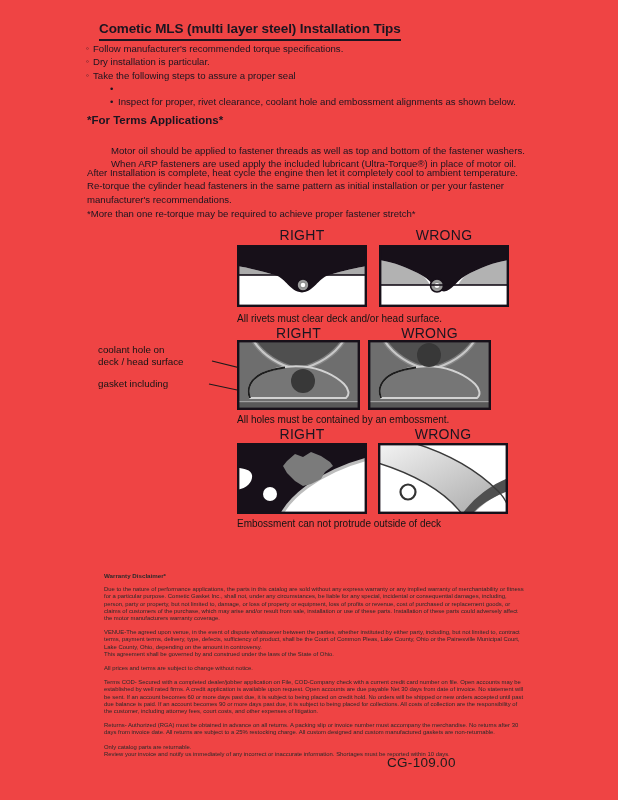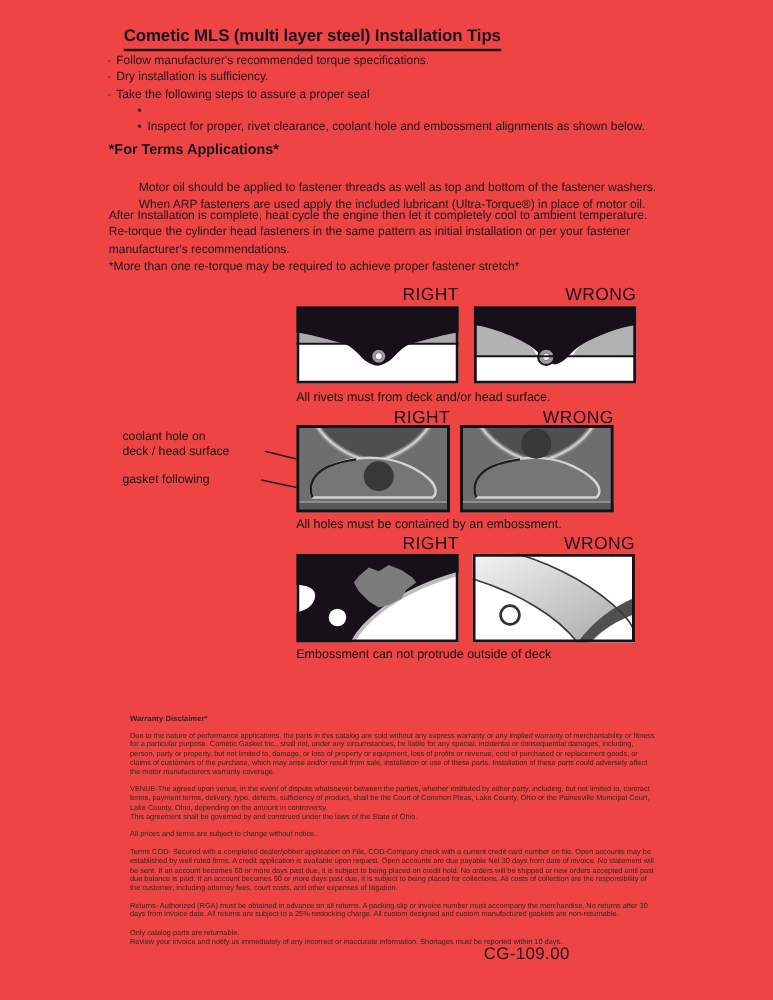--- a/index.html
+++ b/index.html
@@ -16,21 +16,21 @@
   
   .bullets{left:86px;top:42px;width:512px;font-size:9.6px;line-height:13.3px;}
   .b-row{display:flex;}
   .b-mark{width:7px;flex:0 0 7px;font-size:8px;line-height:13.3px;}
   .sb-row{display:flex;padding-left:24px;}
   .sb-mark{width:8px;flex:0 0 8px;}
   
   .diesel-head{left:87px;top:114px;font-size:11.5px;font-weight:bold;}
   .bodypara{left:87px;width:440px;font-size:9.6px;line-height:13.4px;}
   
-  .rw{font-size:14px;letter-spacing:0.3px;color:#1b1520;text-align:right;width:130px;}
+  .rw{font-size:14px;letter-spacing:0.3px;color:#1b1520;text-align:center;width:130px;}
   .rw2{width:123px;}
   .cap{font-size:10px;line-height:13px;color:#141414;}
   .sidelabel{font-size:9.8px;line-height:11.8px;text-align:left;color:#141414;}
   .diag{display:block;}
   
   .fine-wrap{left:104px;top:572px;width:420px;font-size:5.9px;line-height:7.2px;color:#2a2a2a;}
   .fine-wrap .hd{font-weight:bold;font-size:6.2px;margin:0 0 7px 0;}
   .fine-wrap p{margin:0 0 7px 0;}
   .fine-wrap p.tight{margin:0;}
   .pagenum{left:387px;top:755px;font-size:13.5px;letter-spacing:0.3px;color:#1c1c1c;}
@@ -42,21 +42,21 @@
 
   <div class="abs title">Cometic MLS (multi layer steel) Installation Tips</div>
 
   <div class="abs bullets">
     <div class="b-row">
       <span class="b-mark">◦</span>
       <span>Follow manufacturer's recommended torque specifications.</span>
     </div>
     <div class="b-row">
       <span class="b-mark">◦</span>
-      <span>Dry installation is sufficiency.</span>
+      <span>Dry installation is particular.</span>
     </div>
     <div class="b-row">
       <span class="b-mark">◦</span>
       <span>Take the following steps to assure a proper seal</span>
     </div>
     <div class="sb-row">
       <span class="sb-mark">•</span>
     </div>
     <div class="sb-row">
       <span class="sb-mark">•</span>
@@ -87,30 +87,30 @@
     <rect x="0" y="0" width="130" height="62" fill="#ffffff"></rect>
     <path d="M0,15 C14,17 30,23 44,31 C47,33.5 49,36.5 51,40 L0,40 Z" fill="#b2b2b2"></path>
     <path d="M130,15 C116,17 100,23 86,31 C83,33.5 81,36.5 79,40 L130,40 Z" fill="#b2b2b2"></path>
     <path d="M0,0 H130 V15 C116,17 100,23 86,31 C76,37 74,45 65,46.5 C56,45 54,37 44,31 C30,23 14,17 0,15 Z" fill="#171019"></path>
     <circle cx="58" cy="40.5" r="6.5" fill="#9c9c9c" stroke="#171019" stroke-width="1.6"></circle>
     <circle cx="58" cy="40.5" r="3" fill="#ffffff" stroke="#5a5a5a" stroke-width="0.6"></circle>
     <rect x="0" y="39.2" width="130" height="1.6" fill="#171019"></rect>
     <rect x="1.2" y="1.2" width="127.6" height="59.6" fill="none" stroke="#171019" stroke-width="2.4"></rect>
   </svg>
 
-  <div class="abs cap" style="left:237px;top:312px;">All rivets must from deck and/or head surface.</div>
+  <div class="abs cap" style="left:237px;top:312px;">All rivets must clear deck and/or head surface.</div>
 
   <div class="abs rw rw2" style="left:237px;top:325px;">RIGHT</div>
   <div class="abs rw rw2" style="left:368px;top:325px;">WRONG</div>
 
   <div class="abs sidelabel" style="left:98px;top:344px;width:114px;">
     <div>coolant hole on</div>
     <div>deck / head surface</div>
   </div>
-  <div class="abs sidelabel" style="left:98px;top:378px;width:109px;">gasket following</div>
+  <div class="abs sidelabel" style="left:98px;top:378px;width:109px;">gasket including</div>
 
   <svg class="abs" style="left:96px;top:338px;" width="210" height="70" viewBox="0 0 210 70">
     <line x1="116" y1="23" x2="197" y2="43" stroke="#1a1a1a" stroke-width="1.1"></line>
     <line x1="113" y1="46" x2="165" y2="57" stroke="#1a1a1a" stroke-width="1.1"></line>
   </svg>
 
   <svg class="abs diag" style="left:237px;top:340px;" width="123" height="70" viewBox="0 0 123 70">
     <rect x="0" y="0" width="123" height="70" fill="#6e6e6e"></rect>
     <path d="M16,0 H107 Q93,22 61,30 Q30,22 16,0 Z" fill="#4f4f4f"></path>
     <path d="M16,0 Q30,22 61,30" stroke="#8f8f8f" stroke-width="5" fill="none" opacity="0.7"></path>

